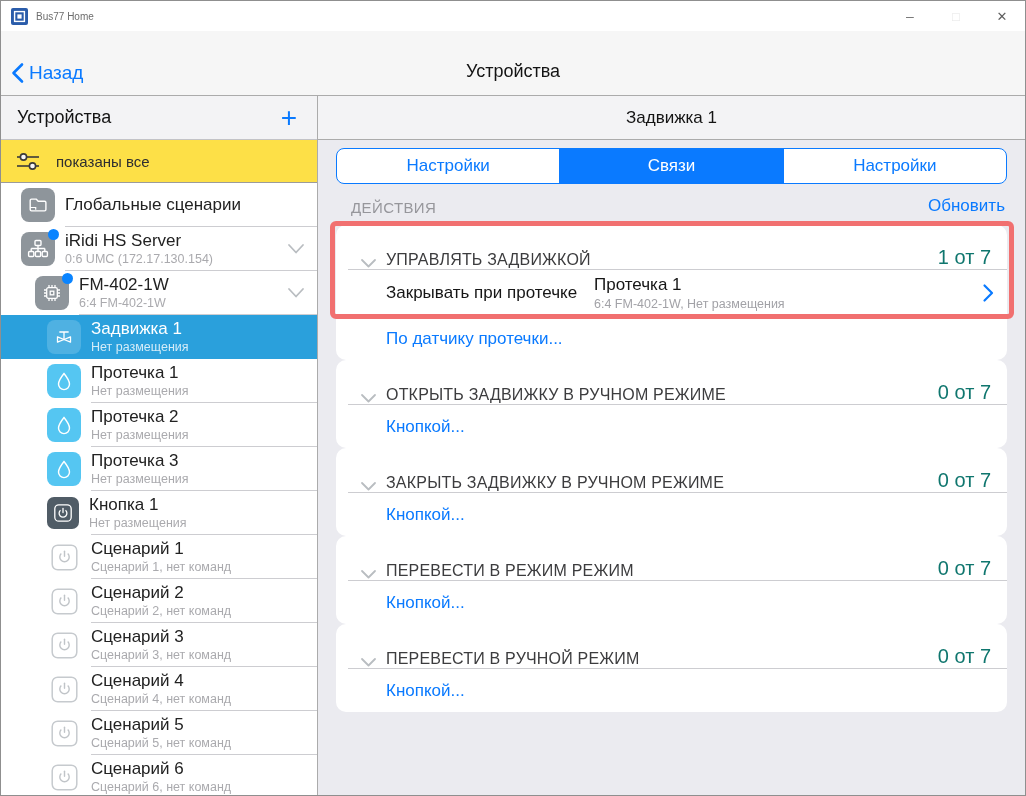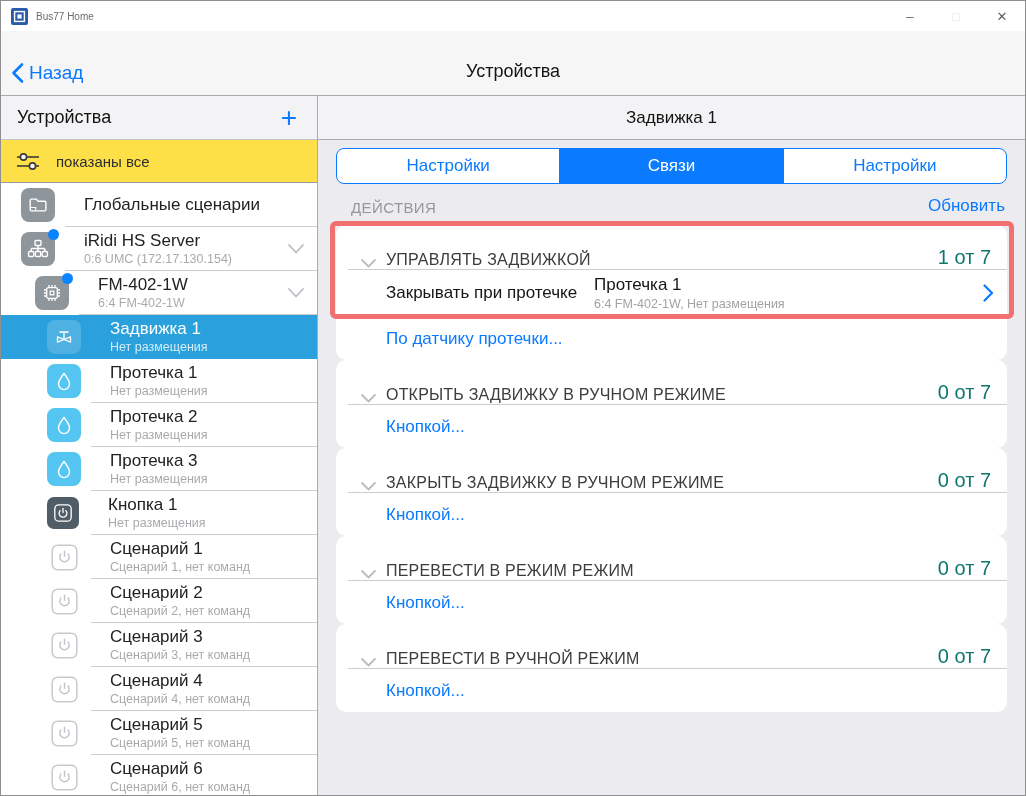--- a/index.html
+++ b/index.html
@@ -33,21 +33,21 @@
   
   .sidebar { width:317px; flex:none; border-right:1px solid #ababab; display:flex;
              flex-direction:column; background:#fff; }
   .sidebar-header { height:44px; flex:none; background:#f3f3f5; border-bottom:1px solid #c3c3c7;
                     display:flex; align-items:center; padding:0 14px 0 16px; font-size:18px; color:#141414; }
   .add-btn { margin-left:auto; color:#0a7aff; font-size:28px; font-weight:300; line-height:22px; padding:0 6px; }
   .filter-row { height:43px; flex:none; background:#fde047; border-bottom:1px solid #9b9b9b;
                 display:flex; align-items:center; padding:0 14px; gap:15px; font-size:15px; color:#2e2e30; }
   .device-list { flex:1; overflow:hidden; background:#fff; }
 
-  .item { height:44px; display:flex; align-items:center; position:relative;gap:19px; }
+  .item { height:44px; display:flex; align-items:center; position:relative; }
   .item.lvl0 { padding-left:20px; } .item.lvl0::after { left:64px; }
   .item.lvl1 { padding-left:34px; } .item.lvl1::after { left:78px; }
   .item.lvl2 { padding-left:46px; } .item.lvl2::after { left:90px; }
   .item::after { content:""; position:absolute; bottom:0; right:0; height:1px; background:#cdcdd1; }
   .item.selected { background:#2aa0dc; }
   .item.selected::after { display:none; }
 
   .icon-box { width:34px; height:34px; border-radius:8px; flex:none; position:relative;
               display:flex; align-items:center; justify-content:center; }
   .icon-gray   { background:#8e959b; }

